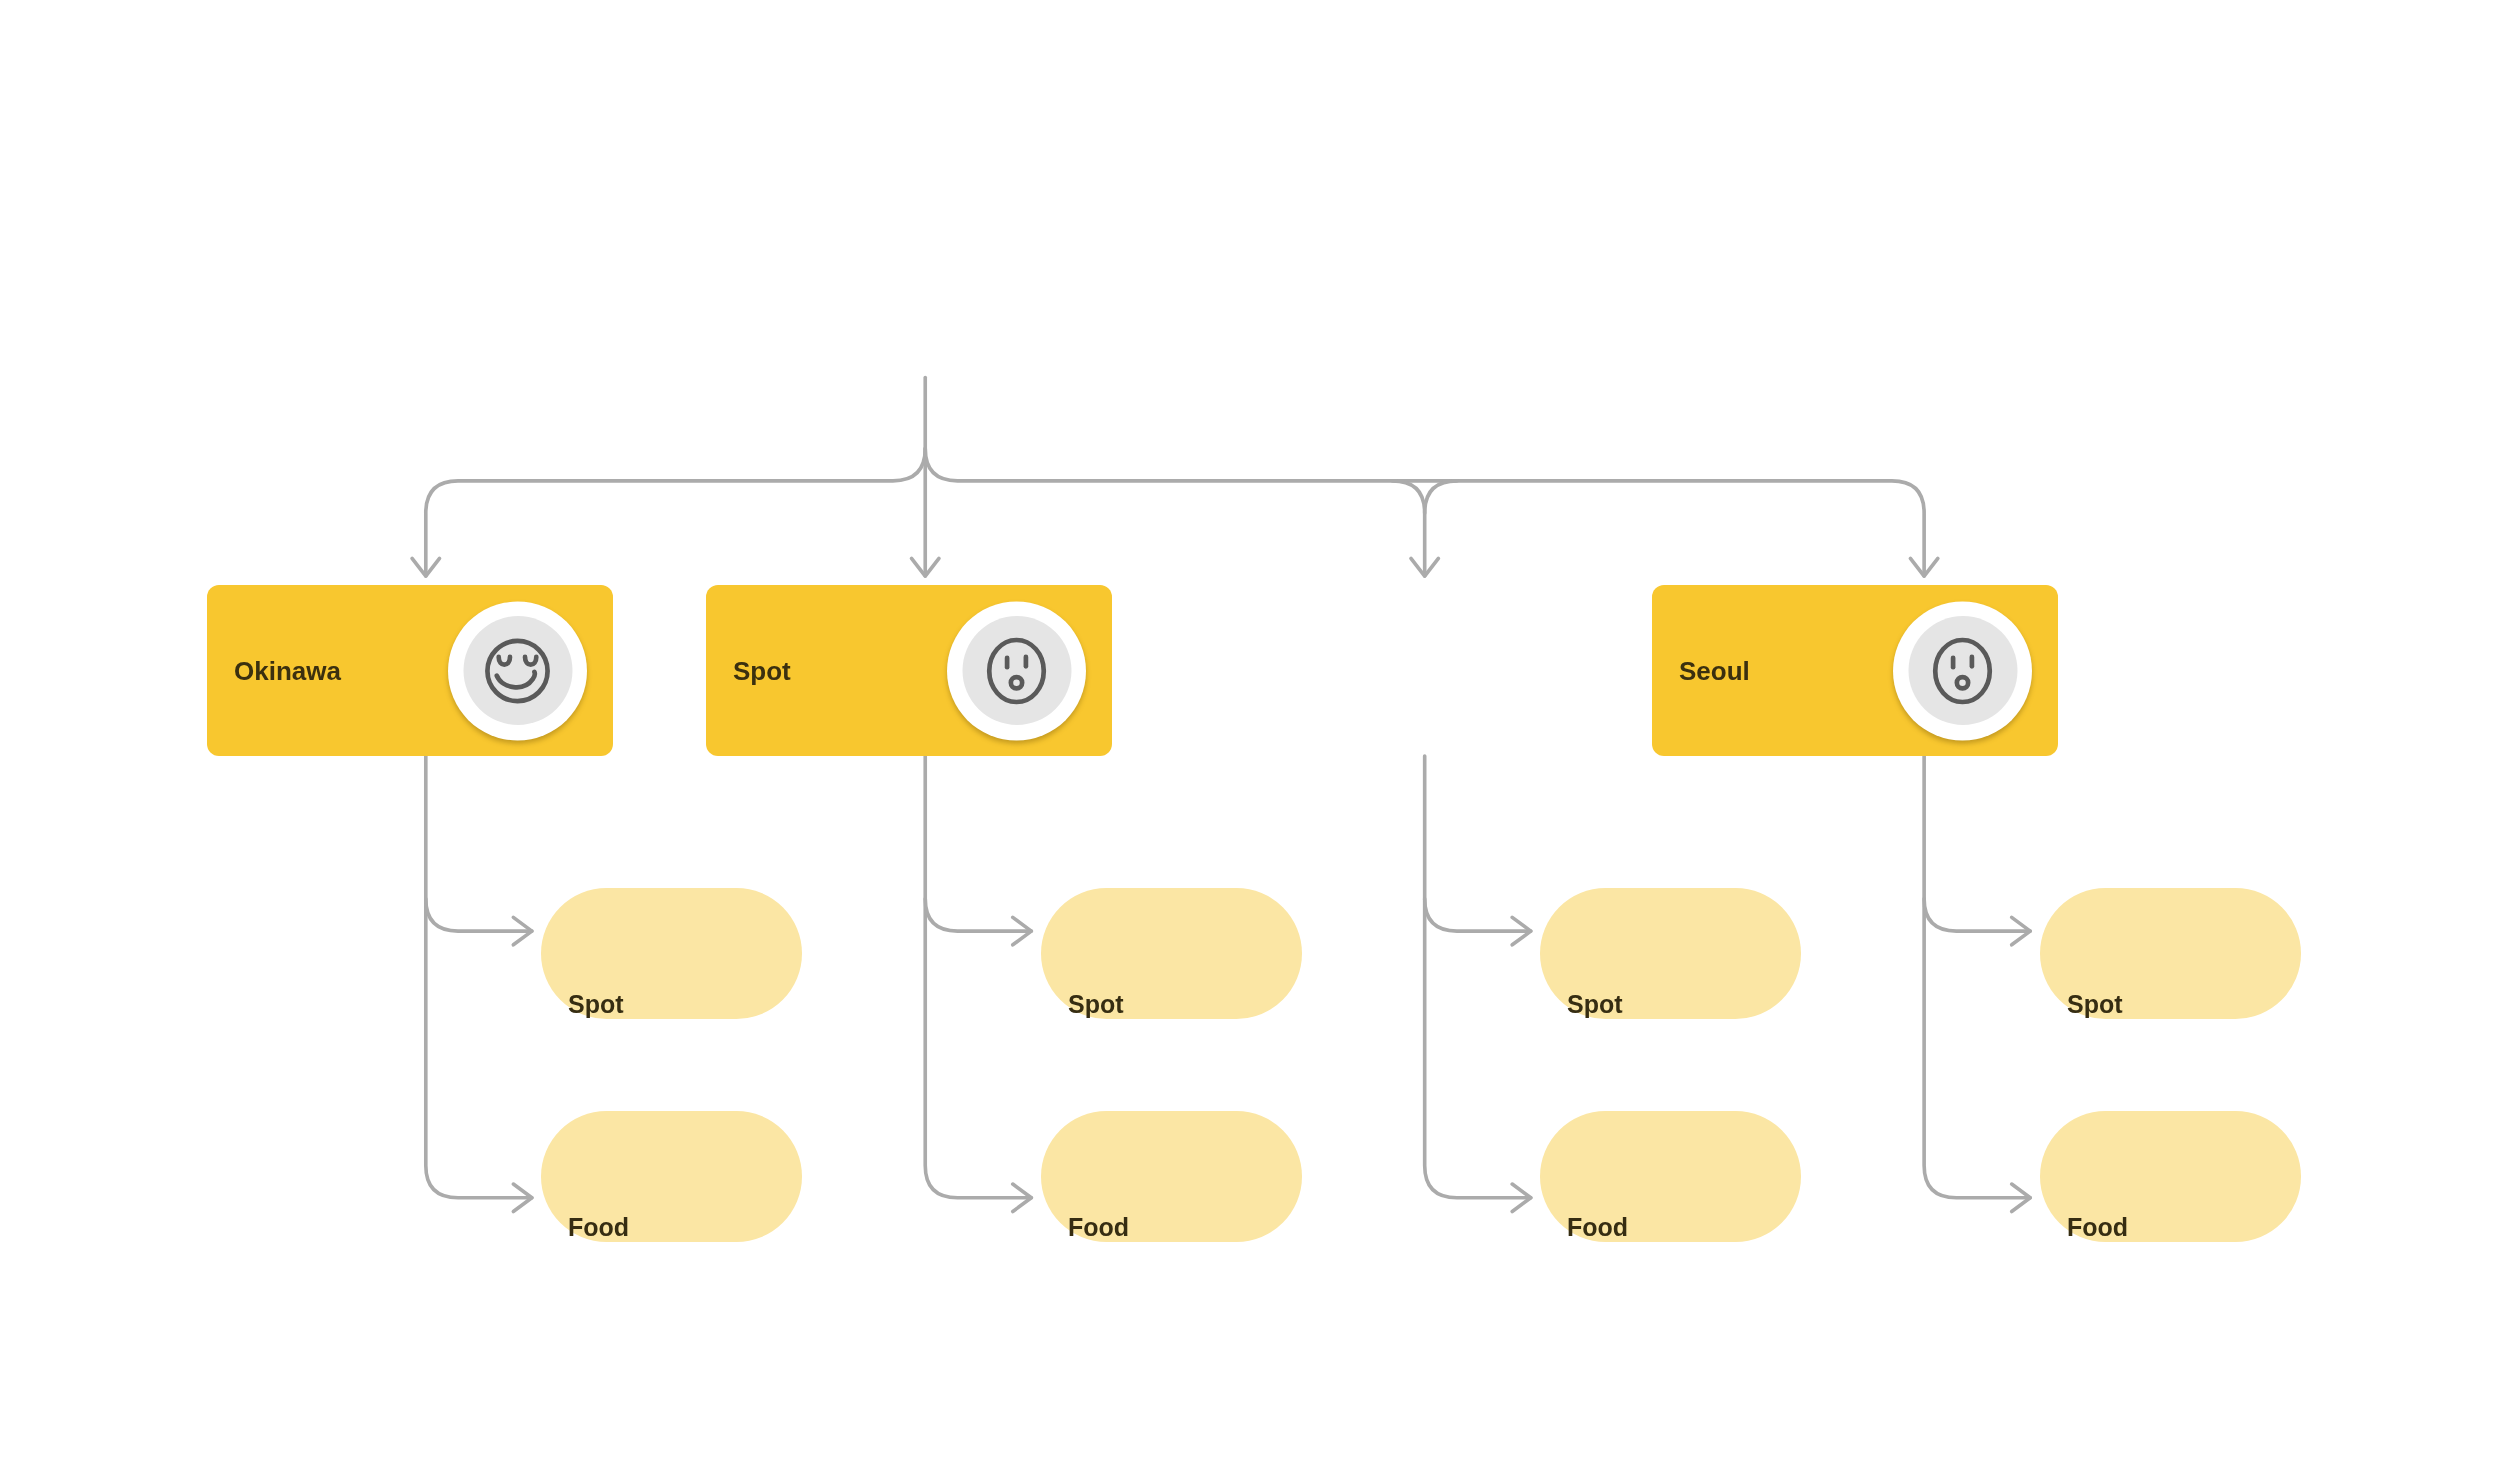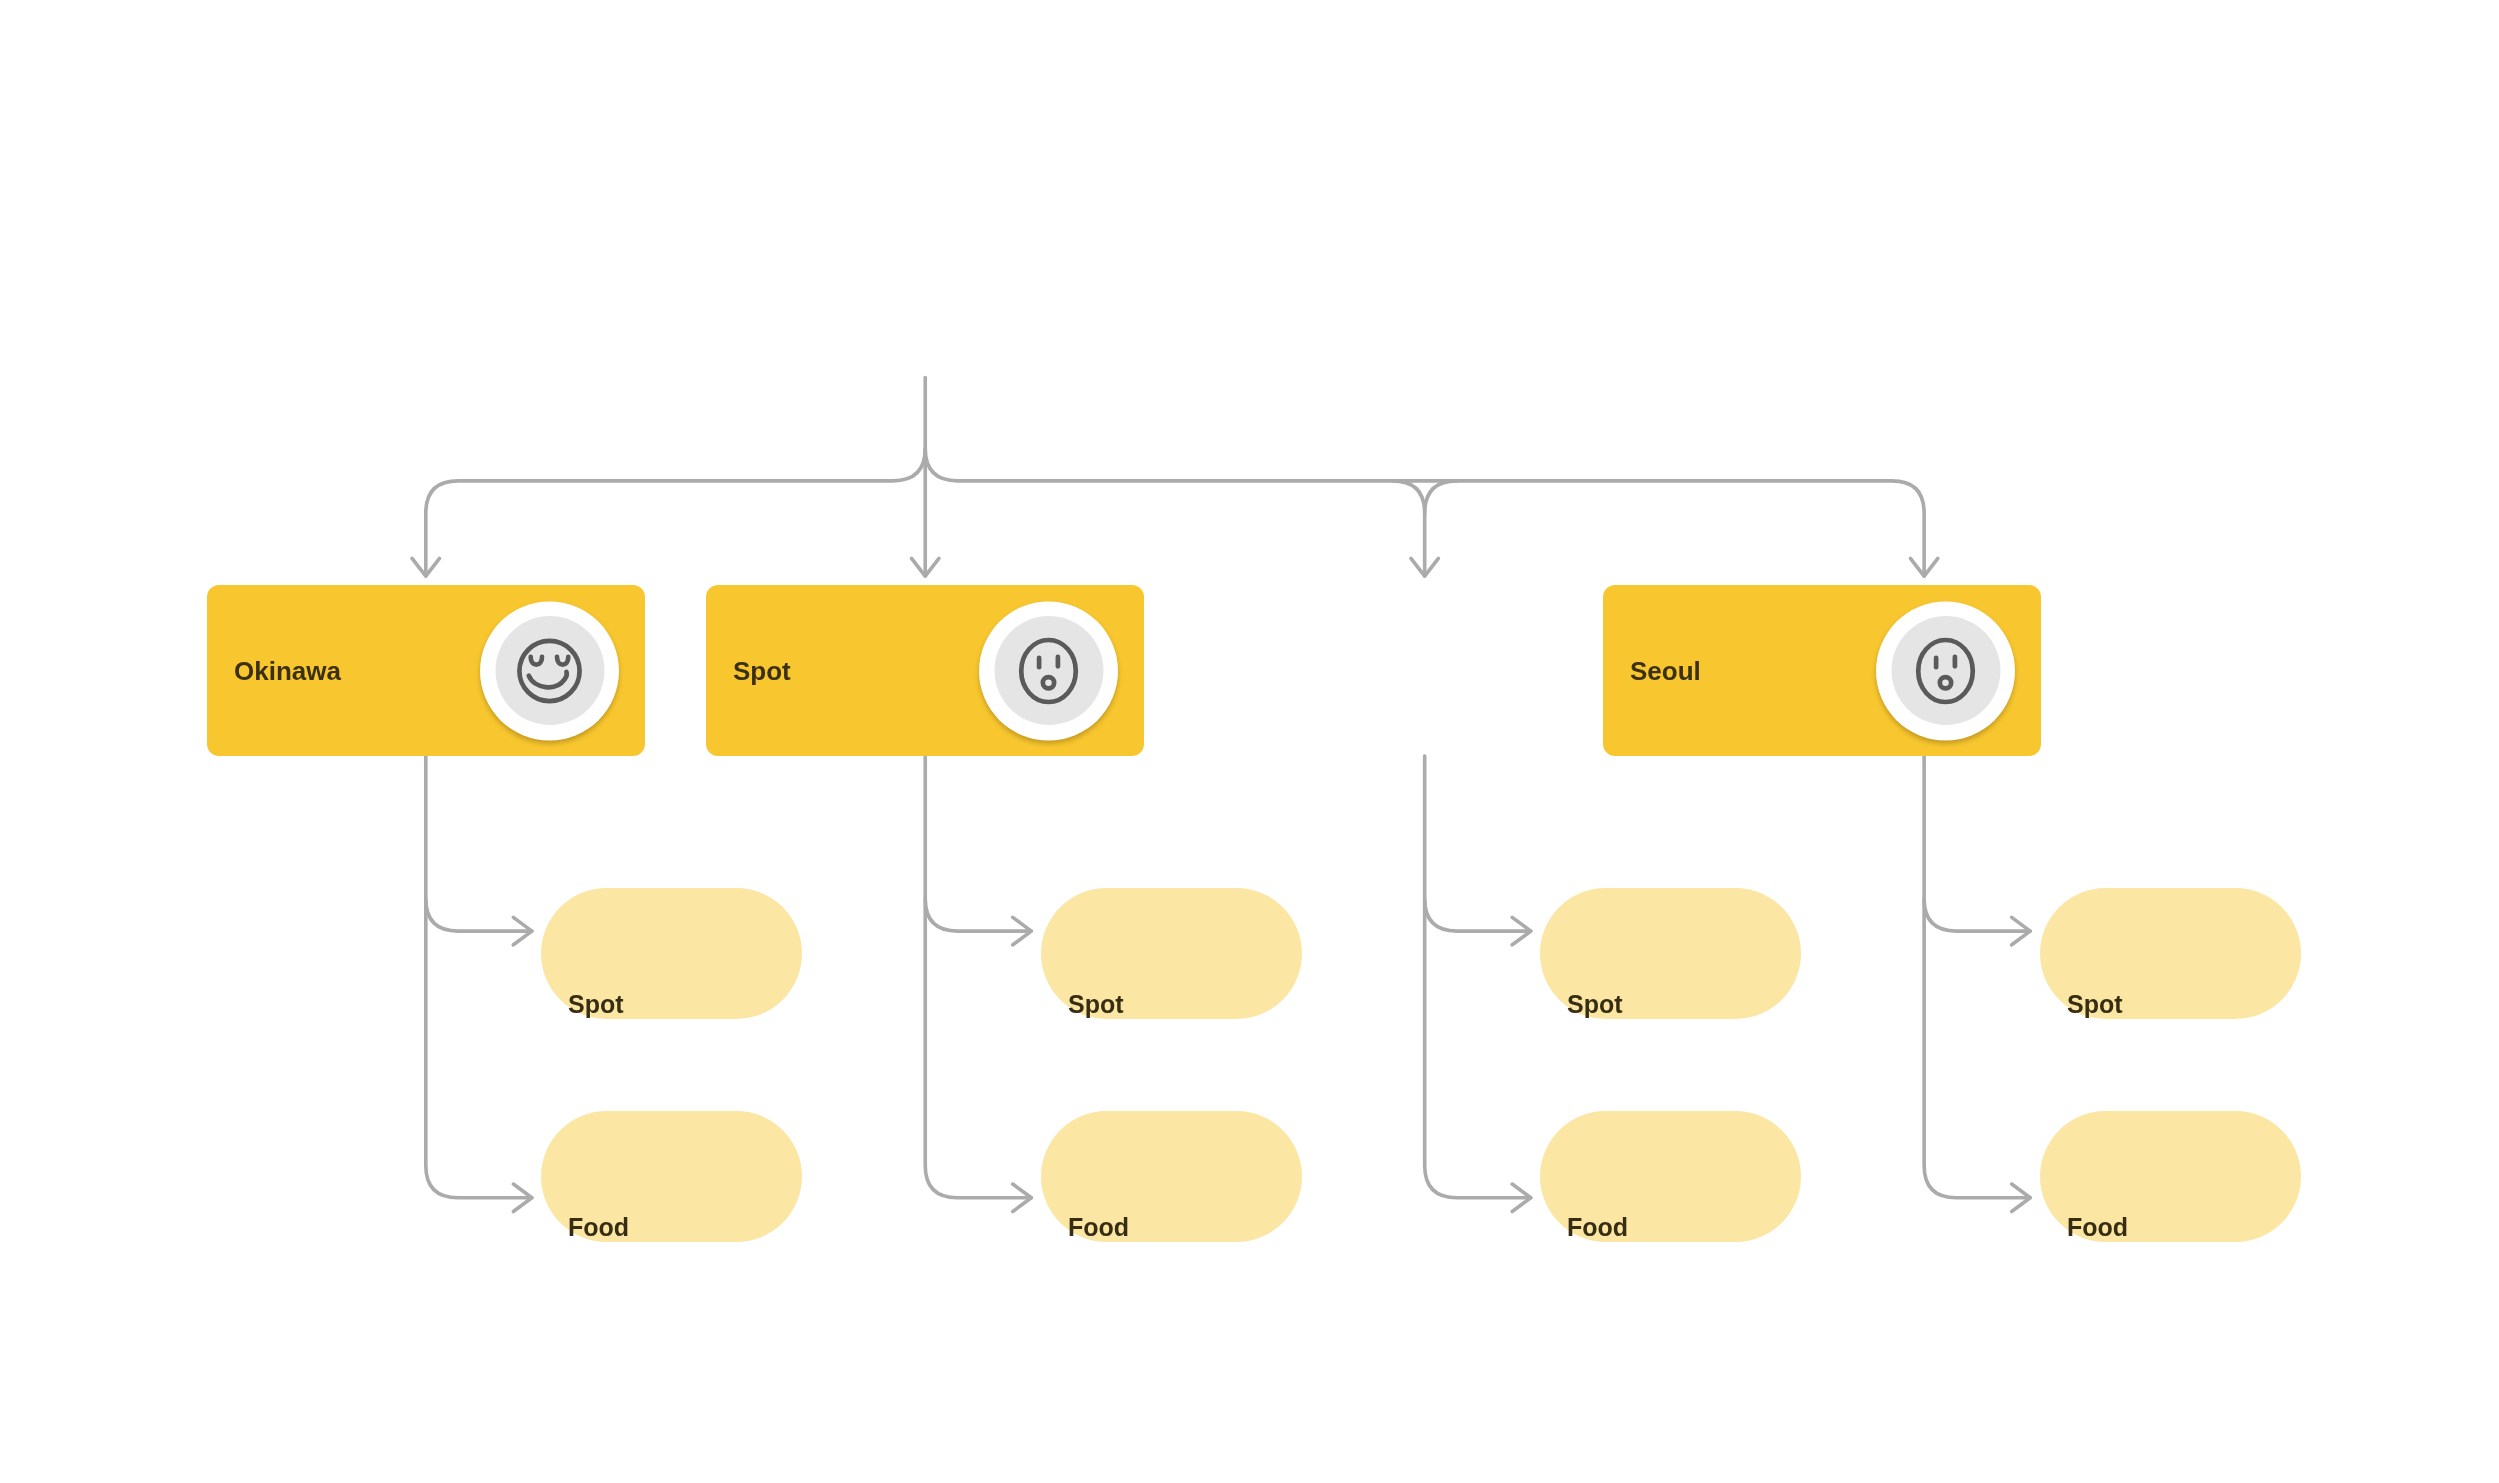--- a/index.html
+++ b/index.html
@@ -33,28 +33,28 @@
     box-sizing: border-box;
   }
   .node-home {
     left: 706px; top: 206px;
     width: 438px; height: 172px;
     background: #F8A431;
     border-radius: 12px;
   }
   .city {
     top: 585px;
-    width: 438px; height: 171px;
+    width: 406px; height: 171px;
     background: #F8C72F;
     border-radius: 12px;
   }
   .city-okinawa { left: 207px; }
   .city-tokyo   { left: 706px; }
   .city-busan   { left: 1205px; }
-  .city-seoul   { left: 1603px; }
+  .city-seoul   { left: 1652px; }
 
   .child {
     width: 261px; height: 131px;
     background: #FBE6A4;
     border-radius: 66px;
     display: flex;
     align-items: flex-end;
     margin-top: 44px;
   }
   .row-spot { top: 844px; }

